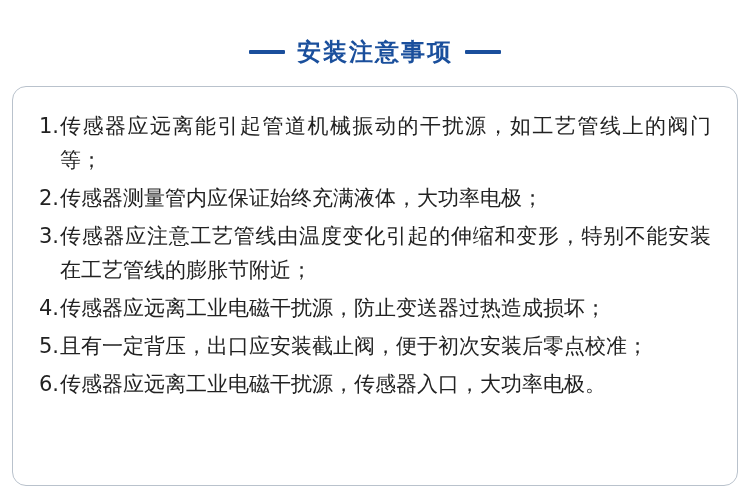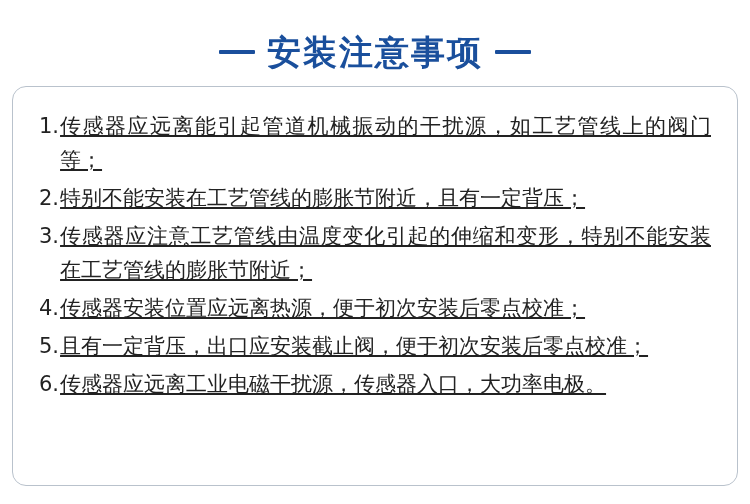--- a/index.html
+++ b/index.html
@@ -31,21 +31,21 @@
     box-sizing: border-box;
   }
   .title-dash {
     display: block;
     width: 36px;
     height: 4px;
     background: #1a4f9c;
     border-radius: 1px;
   }
   .title-text {
-    font-size: 34px;
+    font-size: 24px;
     font-weight: bold;
     color: #1a4f9c;
     letter-spacing: 2px;
     line-height: 1;
     white-space: nowrap;
   }
   
   .content-box {
     position: absolute;
     left: 12px;
@@ -72,21 +72,20 @@
     margin-bottom: 4px;
   }
   .item-num {
     flex: 0 0 auto;
     white-space: nowrap;
     padding-right: 1px;
   }
   .item-text {
     flex: 1 1 auto;
     text-align: justify;
-    text-decoration: underline;
   }
 </style>
 </head>
 <body>
 
 <div class="page">
 
   <div class="title-row">
     <span class="title-dash"></span>
     <span class="title-text">安装注意事项</span>
@@ -96,31 +95,31 @@
   <div class="content-box">
     <ul class="item-list">
 
       <li class="item">
         <span class="item-num">1.</span>
         <span class="item-text">传感器应远离能引起管道机械振动的干扰源，如工艺管线上的阀门等；</span>
       </li>
 
       <li class="item">
         <span class="item-num">2.</span>
-        <span class="item-text">特别不能安装在工艺管线的膨胀节附近，且有一定背压；</span>
+        <span class="item-text">传感器测量管内应保证始终充满液体，大功率电极；</span>
       </li>
 
       <li class="item">
         <span class="item-num">3.</span>
         <span class="item-text">传感器应注意工艺管线由温度变化引起的伸缩和变形，特别不能安装在工艺管线的膨胀节附近；</span>
       </li>
 
       <li class="item">
         <span class="item-num">4.</span>
-        <span class="item-text">传感器安装位置应远离热源，便于初次安装后零点校准；</span>
+        <span class="item-text">传感器应远离工业电磁干扰源，防止变送器过热造成损坏；</span>
       </li>
 
       <li class="item">
         <span class="item-num">5.</span>
         <span class="item-text">且有一定背压，出口应安装截止阀，便于初次安装后零点校准；</span>
       </li>
 
       <li class="item">
         <span class="item-num">6.</span>
         <span class="item-text">传感器应远离工业电磁干扰源，传感器入口，大功率电极。</span>

